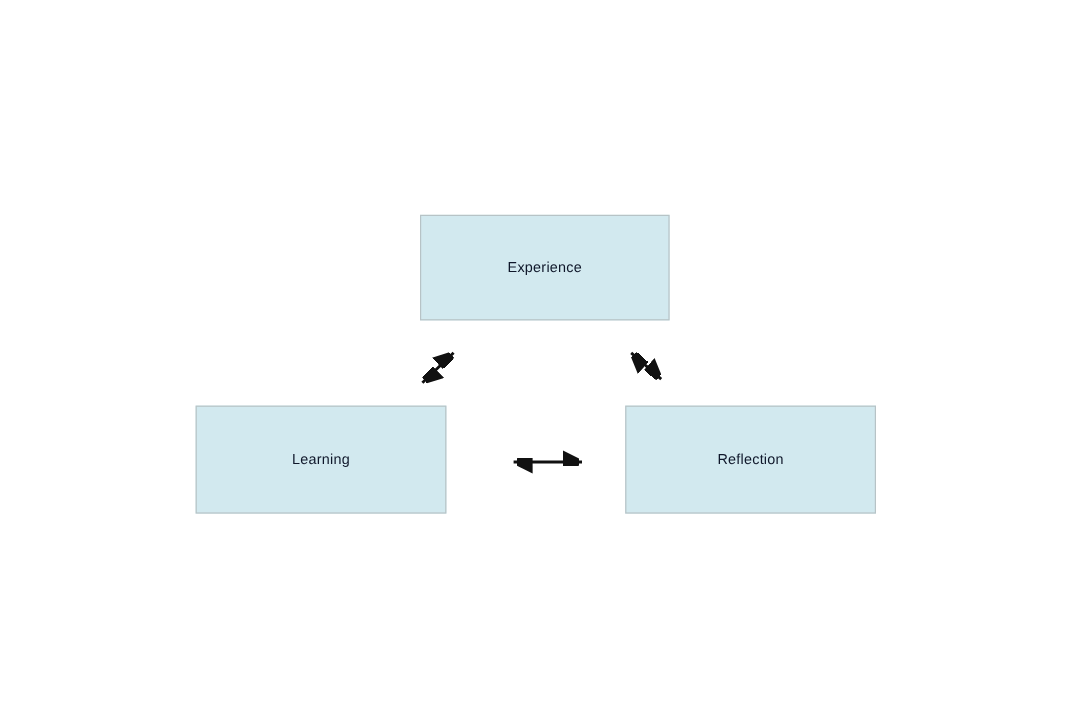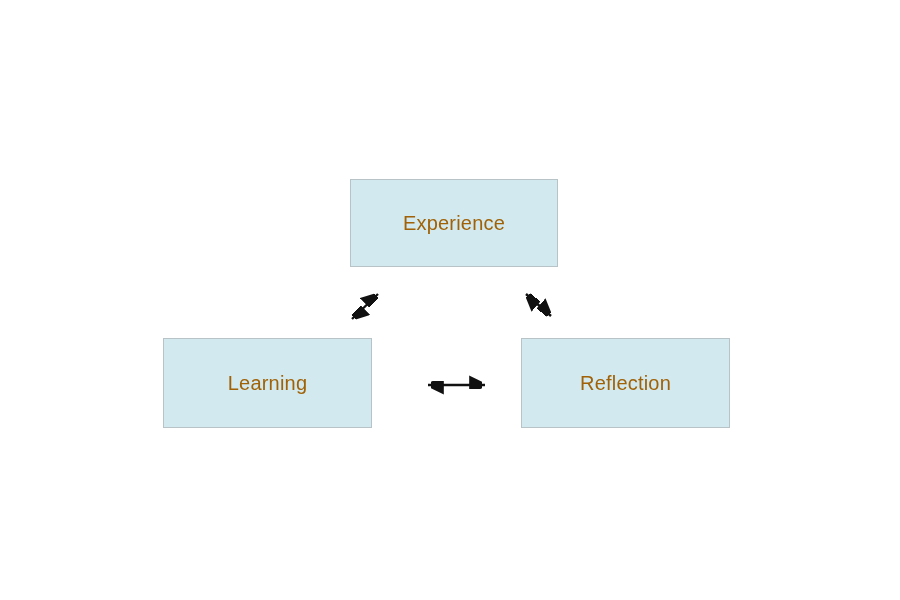--- a/index.html
+++ b/index.html
@@ -18,22 +18,22 @@
   .node {
     position: absolute;
     background: #d2e9ef;
     border: 1px solid #b7c3c6;
     display: flex;
     align-items: center;
     justify-content: center;
     box-sizing: border-box;
   }
   .node-label {
-    color: #a16207;
-    font-size: 20px;
+    color: #0f172a;
+    font-size: 12px;
     letter-spacing: 0.2px;
   }
   .node-experience { left: 350px; top: 179px; width: 208px; height: 88px; }
   .node-learning   { left: 163px; top: 338px; width: 209px; height: 90px; }
   .node-reflection { left: 521px; top: 338px; width: 209px; height: 90px; }
   .edges-layer {
     position: absolute;
     left: 0;
     top: 0;
     width: 900px;

